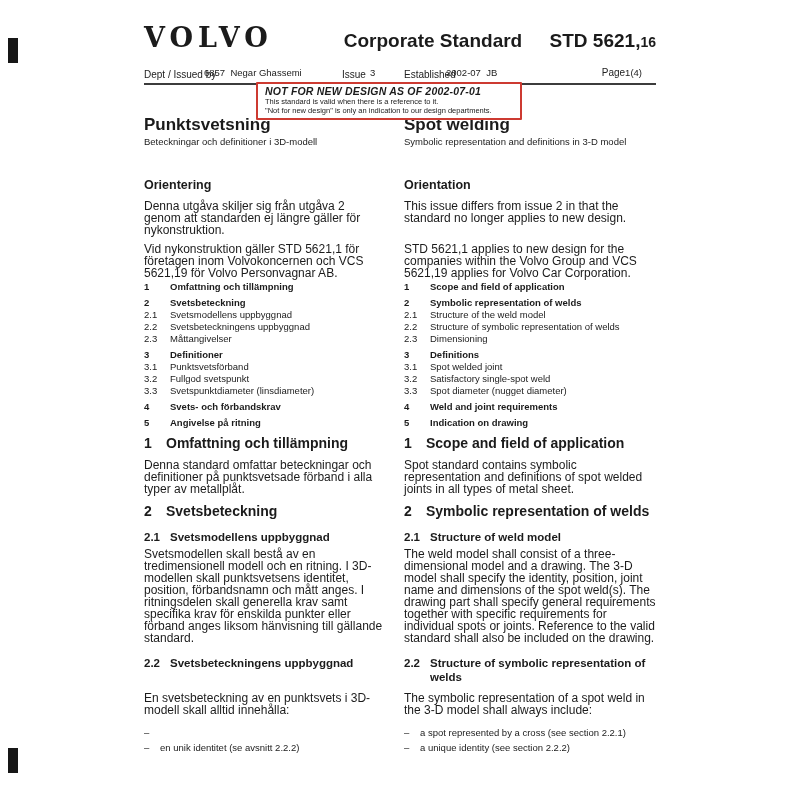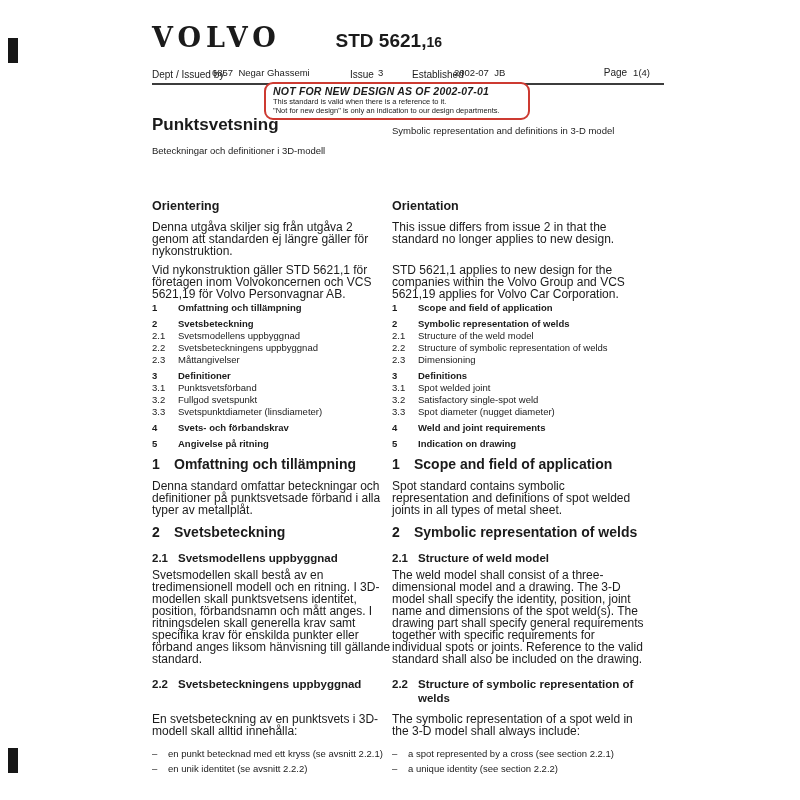--- a/index.html
+++ b/index.html
@@ -1,50 +1,50 @@
 <!DOCTYPE html>
 <html><head>
 <meta charset="utf-8">
 <style>
   html,body{margin:0;padding:0;}
   body{width:800px;height:800px;background:#ffffff;font-family:"Liberation Sans",sans-serif;color:#1b1b1b;}
   .page{position:relative;width:800px;height:800px;overflow:hidden;background:#fff;}
   .scan-mark{position:absolute;left:8px;width:10px;height:25px;background:#171717;}
   .scan-top{top:38px;}
   .scan-bottom{top:748px;}
-  .content{position:absolute;left:152px;top:20px;width:512px;}
+  .content{position:absolute;left:144px;top:20px;width:512px;}
 
   
   .logo-row{display:flex;align-items:baseline;padding-top:2px;line-height:32px;}
   .logo{font-family:"DejaVu Serif","Liberation Serif",serif;font-weight:bold;font-size:27px;letter-spacing:5px;width:178px;}
   .doc-type{flex:1;text-align:center;font-weight:bold;font-size:19px;}
   .std-no{font-weight:bold;font-size:19px;text-align:right;min-width:112px;white-space:nowrap;}
   .std-suffix{font-size:14px;}
   .meta{position:relative;height:13px;margin-top:9px;}
   .m-label{position:absolute;top:2px;font-size:10px;color:#222;white-space:nowrap;}
   .m-value{position:absolute;top:0;font-size:9.5px;white-space:nowrap;}
-  .m-page{position:absolute;right:14px;top:0;display:flex;align-items:center;gap:6px;}
+  .m-page{position:absolute;right:14px;top:0;display:flex;align-items:center;}
   .rule{border-bottom:2px solid #3c3c3c;margin-top:3px;}
 
   
-  .notice{position:absolute;left:112px;top:62px;width:266px;border:2px solid #cd3a31;border-radius:9px;padding:1px 7px 3px;background:#fff;box-sizing:border-box;}
+  .notice{position:absolute;left:112px;top:62px;width:266px;border:2px solid #cd3a31;border-radius:1px;padding:1px 7px 3px;background:#fff;box-sizing:border-box;}
   .notice-title{font-size:10.5px;font-weight:bold;font-style:italic;letter-spacing:.2px;white-space:nowrap;}
   .notice-line{font-size:7.5px;line-height:9px;white-space:nowrap;}
 
   
   .columns{margin-top:30px;}
-  .row{display:flex;}
+  .row{display:flex;column-gap:20px;}
   .cell-l{width:240px;box-sizing:border-box;}
   .cell-r{width:252px;box-sizing:border-box;}
   .col-title{font-size:17px;font-weight:bold;}
-  .col-sub{font-size:9.5px;margin-top:10px;}
+  .col-sub{font-size:9.5px;margin-top:1px;}
   .h-orient{font-size:12.5px;font-weight:bold;line-height:16px;}
   .h-toc{font-size:15px;font-weight:bold;line-height:17px;}
   p.body{font-size:12px;line-height:12px;margin:0;}
-  .row-orient-h{margin-top:42px;}
+  .row-orient-h{margin-top:30px;}
   .row-p{margin-top:7px;}
   .row-toc-h{margin-top:14px;}
   .row-toc{margin-top:2px;}
   .row-s1h{margin-top:6px;}
   .row-s2h{margin-top:8px;}
   .row-s21h{margin-top:10px;}
   .row-s21p{margin-top:4px;}
   .row-s22h{margin-top:12px;}
   .row-s22p{margin-top:8px;}
   .row-bullets{margin-top:8px;}
@@ -66,20 +66,21 @@
 <body>
 
 <div class="page">
   <div class="scan-mark scan-top"></div>
   <div class="scan-mark scan-bottom"></div>
 
   <div class="content">
 
     <div class="logo-row">
       <div class="logo">VOLVO</div>
+      <div class="doc-type">Corporate Standard</div>
       <div class="std-no"><span>STD 5621,</span><span class="std-suffix">16</span></div>
     </div>
 
     <div class="meta">
       <span class="m-label" style="left:0">Dept / Issued by</span>
       <span class="m-value" style="left:60px"><span>6857</span>&nbsp;&nbsp;<span>Negar Ghassemi</span></span>
       <span class="m-label" style="left:198px">Issue</span>
       <span class="m-value" style="left:226px">3</span>
       <span class="m-label" style="left:260px">Established</span>
       <span class="m-value" style="left:302px"><span>2002-07</span>&nbsp;&nbsp;<span>JB</span></span>
@@ -98,20 +99,21 @@
     </div>
 
     <div class="columns">
 
       <div class="row">
         <div class="cell-l">
           <div class="col-title">Punktsvetsning</div>
           <div class="col-sub">Beteckningar och definitioner i 3D-modell</div>
         </div>
         <div class="cell-r">
+          <div class="col-title">Spot welding</div>
           <div class="col-sub">Symbolic representation and definitions in 3-D model</div>
         </div>
       </div>
 
       <div class="row row-orient-h">
         <div class="cell-l h-orient">Orientering</div>
         <div class="cell-r h-orient">Orientation</div>
       </div>
 
       <div class="row row-p">
@@ -296,21 +298,20 @@
           </div>
         <div class="cell-r">
             <p class="body">The symbolic representation of a spot weld in the 3-D model shall always include:</p>
           </div>
       </div>
 
       <div class="row row-bullets">
         <div class="cell-l">
             <div class="bullet">
               <span class="dash">–</span>
-              <span>en punkt betecknad med ett kryss (se avsnitt 2.2.1)</span>
             </div>
             <div class="bullet">
               <span class="dash">–</span>
               <span>en unik identitet (se avsnitt 2.2.2)</span>
             </div>
           </div>
         <div class="cell-r">
             <div class="bullet">
               <span class="dash">–</span>
               <span>a spot represented by a cross (see section 2.2.1)</span>

